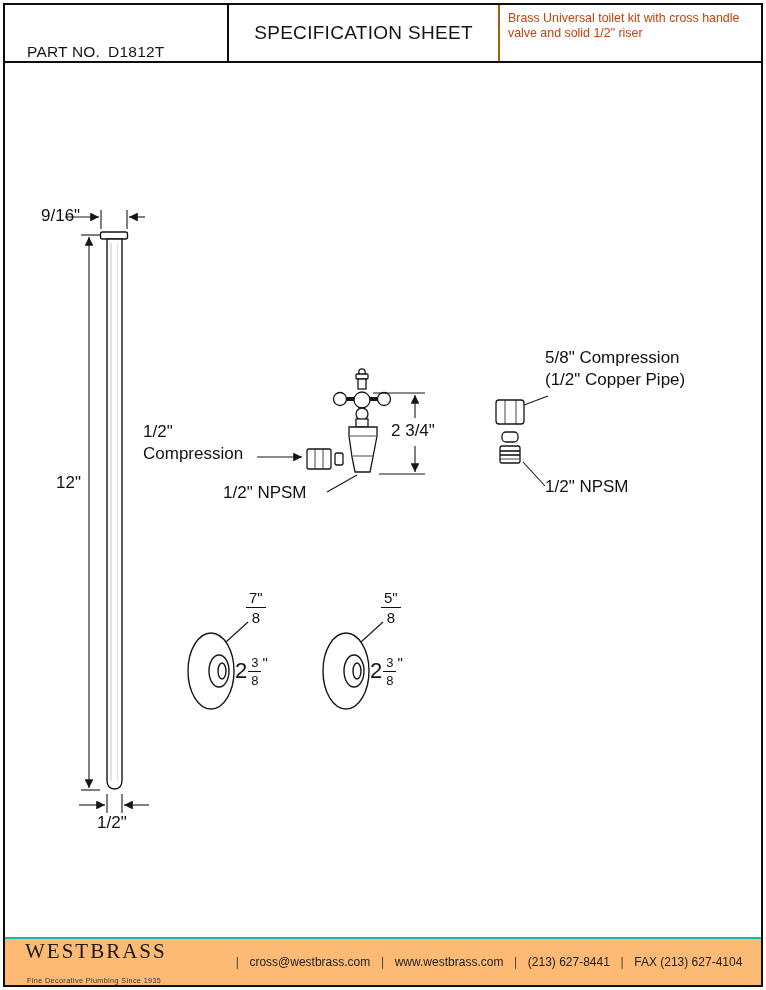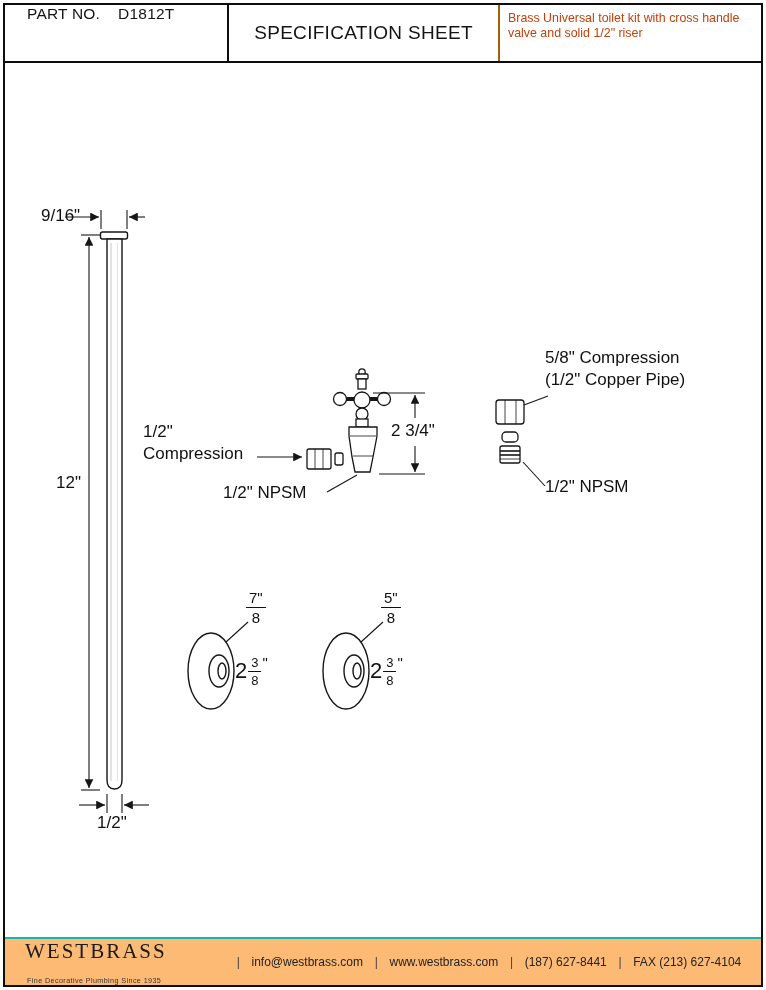--- a/index.html
+++ b/index.html
@@ -10,21 +10,21 @@
     box-sizing:border-box;
     background:#fff;
     border:2px solid #0d0d0d;
     font-family:"Liberation Sans", sans-serif;
     color:#141414;
     overflow:hidden;
   }
   
   .header{display:flex;height:56px;border-bottom:2px solid #0d0d0d;}
   .cell{box-sizing:border-box;}
-  .cell-part{width:222px;display:flex;align-items:flex-start;padding-left:22px;gap:18px;
+  .cell-part{width:222px;display:flex;align-items:flex-end;padding-left:22px;gap:8px;
              font-size:15.5px;letter-spacing:.2px;}
   .cell-title{flex:1;display:flex;align-items:center;justify-content:center;
               border-left:2px solid #0d0d0d;border-right:2px solid #a16207;
               font-size:19px;letter-spacing:.3px;text-align:center;}
   .cell-desc{width:261px;padding:6px 10px 0 8px;font-size:12.4px;line-height:1.22;color:#c2410c;}
   
   .stage{position:absolute;left:0;top:0;width:760px;height:984px;}
   .lineart{position:absolute;left:0;top:0;}
   .lbl{position:absolute;font-size:17px;color:#111;white-space:nowrap;line-height:1.25;}
   .lbl .ln{display:block;line-height:22px;}
@@ -219,23 +219,23 @@
 
   </div>
 
   <div class="footer">
     <div class="brand-block">
       <div class="brand">WESTBRASS</div>
       <div class="tagline">Fine Decorative Plumbing Since 1935</div>
     </div>
     <div class="contact">
       <span class="sep">|</span>
-      <span>info@westbrass.com</span>
+      <span>cross@westbrass.com</span>
       <span class="sep">|</span>
       <span>www.westbrass.com</span>
       <span class="sep">|</span>
-      <span>(187) 627-8441</span>
+      <span>(213) 627-8441</span>
       <span class="sep">|</span>
       <span>FAX (213) 627-4104</span>
     </div>
   </div>
 
 </div>
 
 </body></html>

